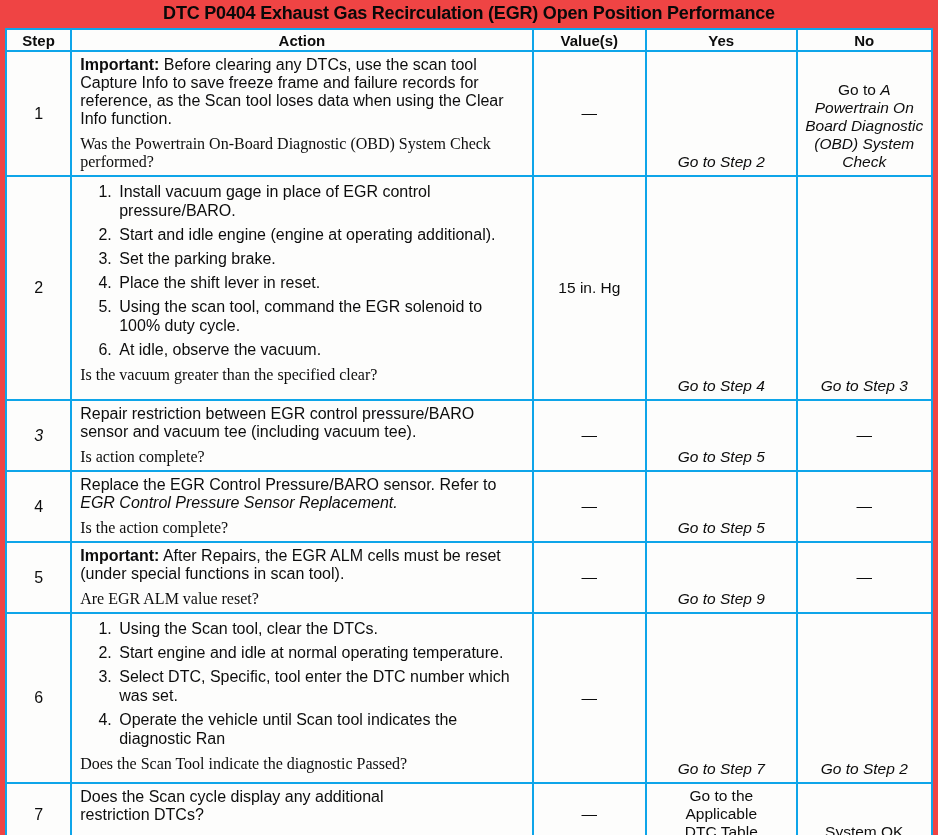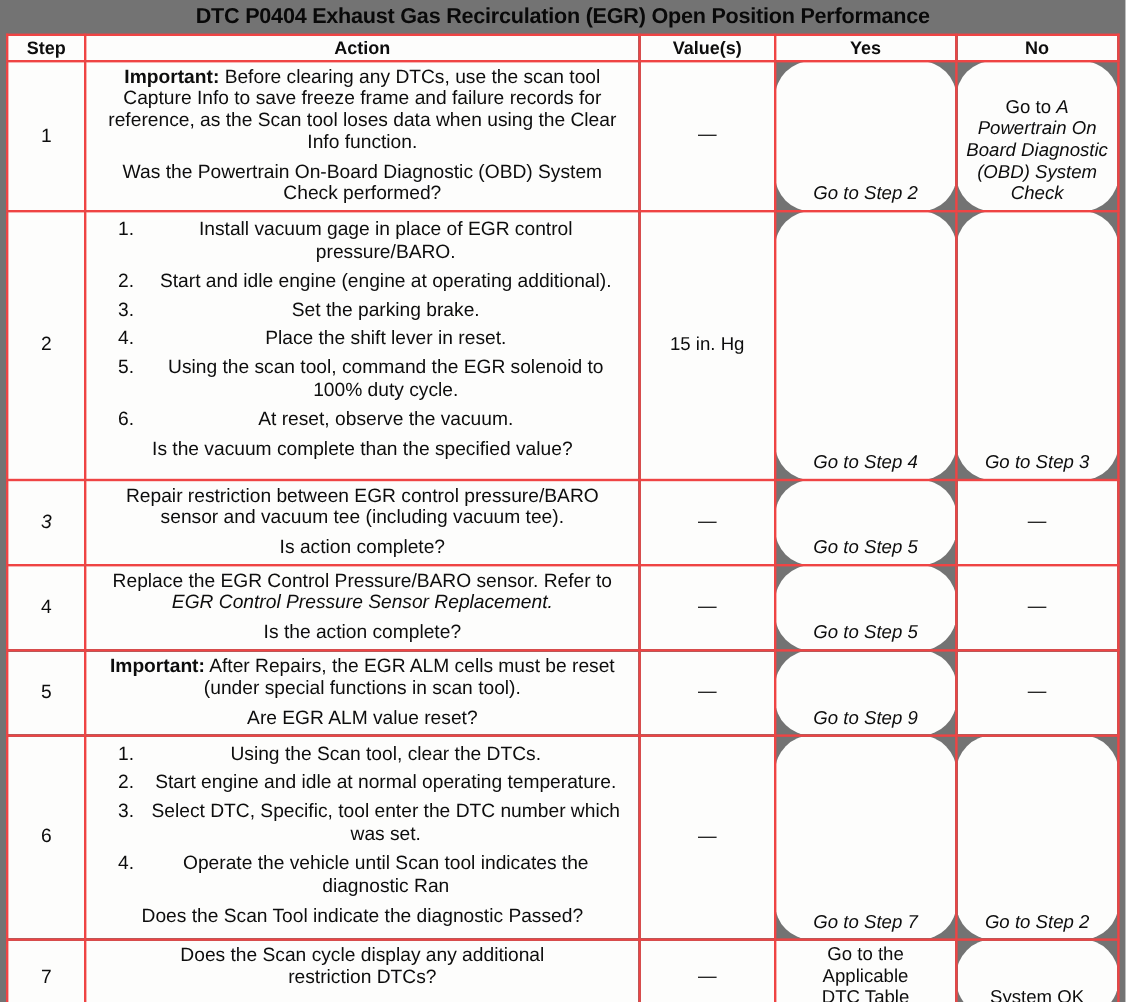--- a/index.html
+++ b/index.html
@@ -1,19 +1,19 @@
 <!DOCTYPE html>
 <html><head>
 <meta charset="utf-8">
 <style>
   html,body { margin:0; padding:0; background:#ffffff; }
   .page {
     position: relative;
     width: 938px; height: 835px;
-    background: #737373;
+    background: #ef4444;
     box-sizing: border-box;
     padding-top: 2px;
     font-family: "Liberation Sans", "DejaVu Sans", sans-serif;
     color: #0d0d0d;
     overflow: hidden;
   }
   .title {
     font-size: 18px;
     font-weight: bold;
     text-align: center;
@@ -21,55 +21,55 @@
     letter-spacing: -0.2px;
     color: #090909;
   }
   table.dtc {
     border-collapse: collapse;
     table-layout: fixed;
     margin-left: 5px;
     width: 928px;
   }
   table.dtc th, table.dtc td {
-    border: 2px solid #ef4444;
+    border: 2px solid #0ea5e9;
     overflow: hidden;
   }
   table.dtc tr:last-child td { border-bottom-width: 4px; }
   th {
     font-size: 15px;
     font-weight: bold;
     padding: 1px 2px;
     text-align: center;
     background: #fdfdfc;
   }
-  td { font-size: 16px; vertical-align: top; background: #fdfdfc; text-align: center; }
+  td { font-size: 16px; vertical-align: top; background: #fdfdfc; }
   td.step-cell {
     text-align: center;
     vertical-align: middle;
     padding: 0;
   }
   td.action-cell { padding: 3px 8px 4px 8px; }
   .para, .question { line-height: 18px; }
   .para { margin: 1px 0 0 0; }
-  .question { margin-top: 7px; }
+  .question { margin-top: 7px; font-family: Liberation Serif, serif; }
   ol.steps {
     margin: 2px 0 0 14px;
     padding-left: 22px;
     line-height: 19px;
   }
   ol.steps li { margin-bottom: 5px; padding-left: 3px; }
   ol.steps li:last-child { margin-bottom: 0; }
   td.nav-cell {
     text-align: center;
     font-size: 15.5px;
     line-height: 18px;
     padding: 3px 4px 4px 4px;
   }
-  td.vbottom { vertical-align: bottom; border-radius: 30px; }
+  td.vbottom { vertical-align: bottom; }
   td.vmiddle { vertical-align: middle; }
   .i { font-style: italic; }
   .b { font-weight: bold; }
 </style>
 </head>
 <body>
 
 <div class="page">
   <div class="title">DTC P0404 Exhaust Gas Recirculation (EGR) Open Position Performance</div>
   <table class="dtc">
@@ -102,23 +102,23 @@
         </tr>
         <tr style="height: 224px;">
           <td class="step-cell">2</td>
           <td class="action-cell">
             <ol class="steps">
               <li>Install vacuum gage in place of EGR control pressure/BARO.</li>
               <li>Start and idle engine (engine at operating additional).</li>
               <li>Set the parking brake.</li>
               <li>Place the shift lever in reset.</li>
               <li>Using the scan tool, command the EGR solenoid to 100% duty cycle.</li>
-              <li>At reset, observe the vacuum.</li>
+              <li>At idle, observe the vacuum.</li>
             </ol>
-            <div class="question"><span>Is the vacuum complete than the specified value?</span></div>
+            <div class="question"><span>Is the vacuum greater than the specified clear?</span></div>
           </td>
           <td class="nav-cell vmiddle"><span>15 in. Hg</span></td>
           <td class="nav-cell vbottom"><span class="i">Go to Step 4</span></td>
           <td class="nav-cell vbottom"><span class="i">Go to Step 3</span></td>
         </tr>
         <tr style="height: 65px;">
           <td class="step-cell i">3</td>
           <td class="action-cell">
             <div class="para"><span>Repair restriction between EGR control pressure/BARO sensor and vacuum tee (including vacuum tee).</span></div>
             <div class="question"><span>Is action complete?</span></div>

